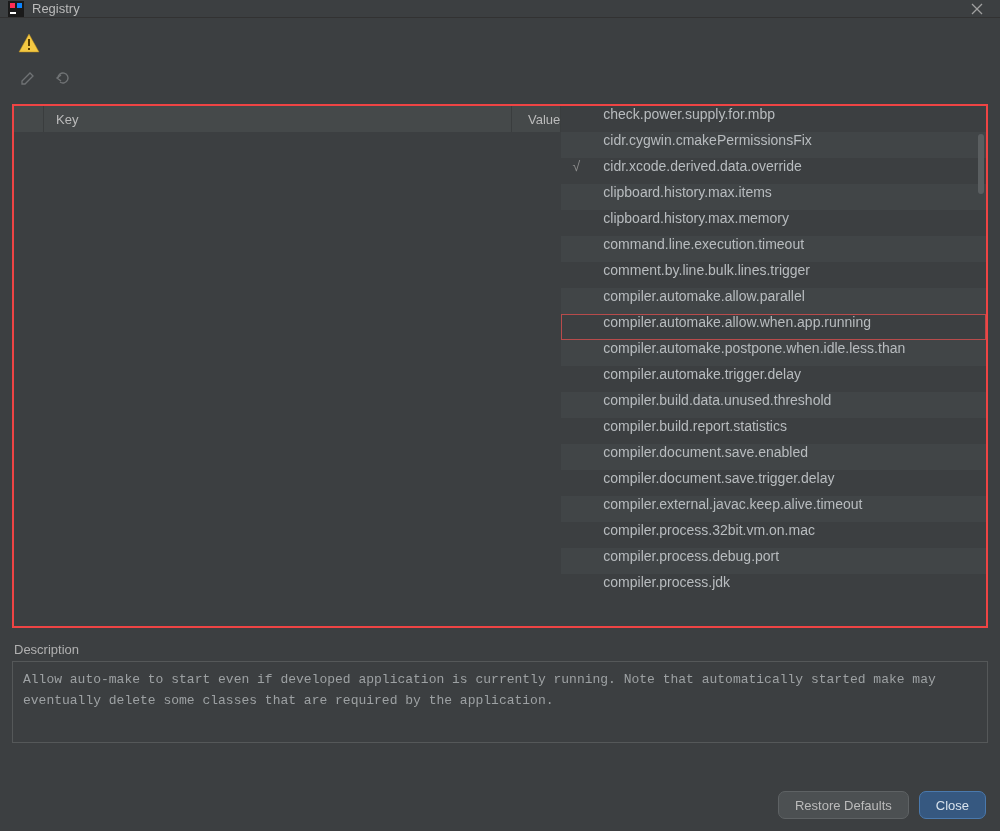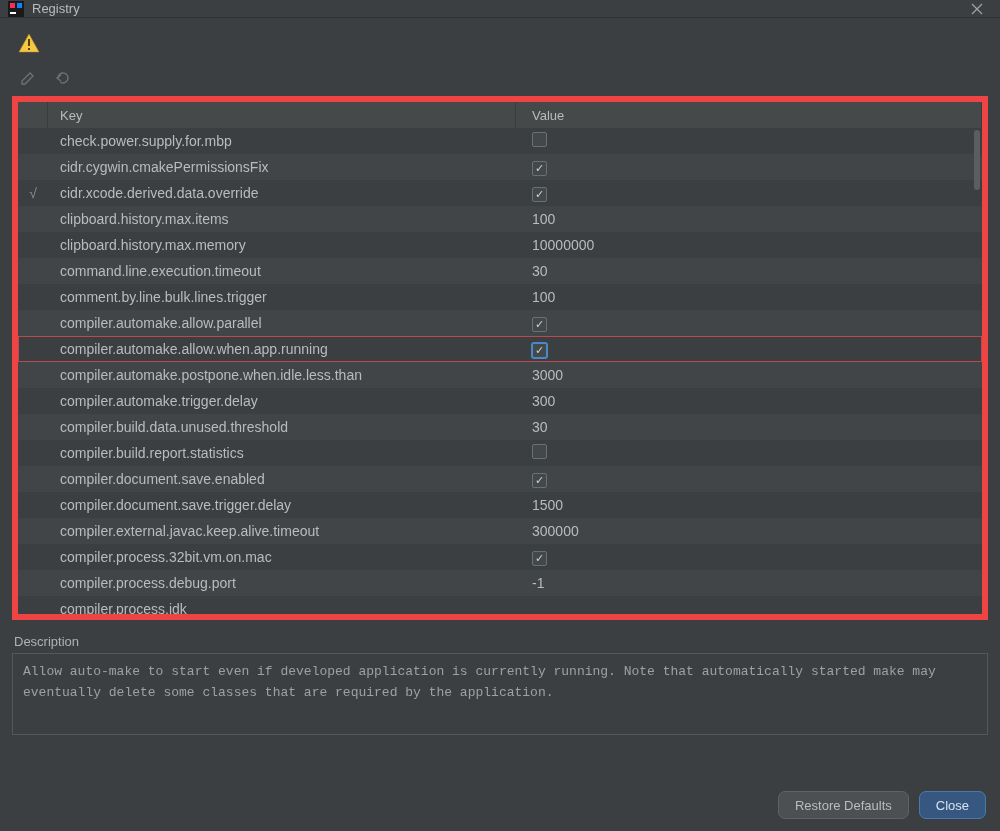--- a/index.html
+++ b/index.html
@@ -66,25 +66,25 @@
   .toolbar .tbtn {
     width: 20px; height: 20px;
     display: flex;
     align-items: center;
     justify-content: center;
     opacity: 0.55;
     cursor: pointer;
   }
 
   .table-wrap {
-    margin: 0 12px;
-    border: 6px solid #ef4444;
+    margin: 8px 12px;
+    border: 2px solid #ef4444;
     height: 524px;
     display: flex;
-    flex-direction: column;
+    flex-direction: row;
     position: relative;
   }
   .theader {
     display: flex;
     background: #45494a;
     height: 26px;
     align-items: center;
     font-size: 13px;
     color: #bbbbbb;
   }
@@ -98,21 +98,21 @@
     align-items: center;
   }
   .tbody {
     flex: 1;
     overflow: hidden;
     position: relative;
   }
   .row {
     display: flex;
     height: 26px;
-    align-items: center;
+    align-items: flex-start;
     font-size: 14px;
     color: #b8bcbf;
   }
   .row:nth-child(even) { background: #414547; }
   .row:nth-child(odd)  { background: #3c3f41; }
   .row .col-mod {
     text-align: center;
     color: #8c8c8c;
     display: flex;
     align-items: center;

